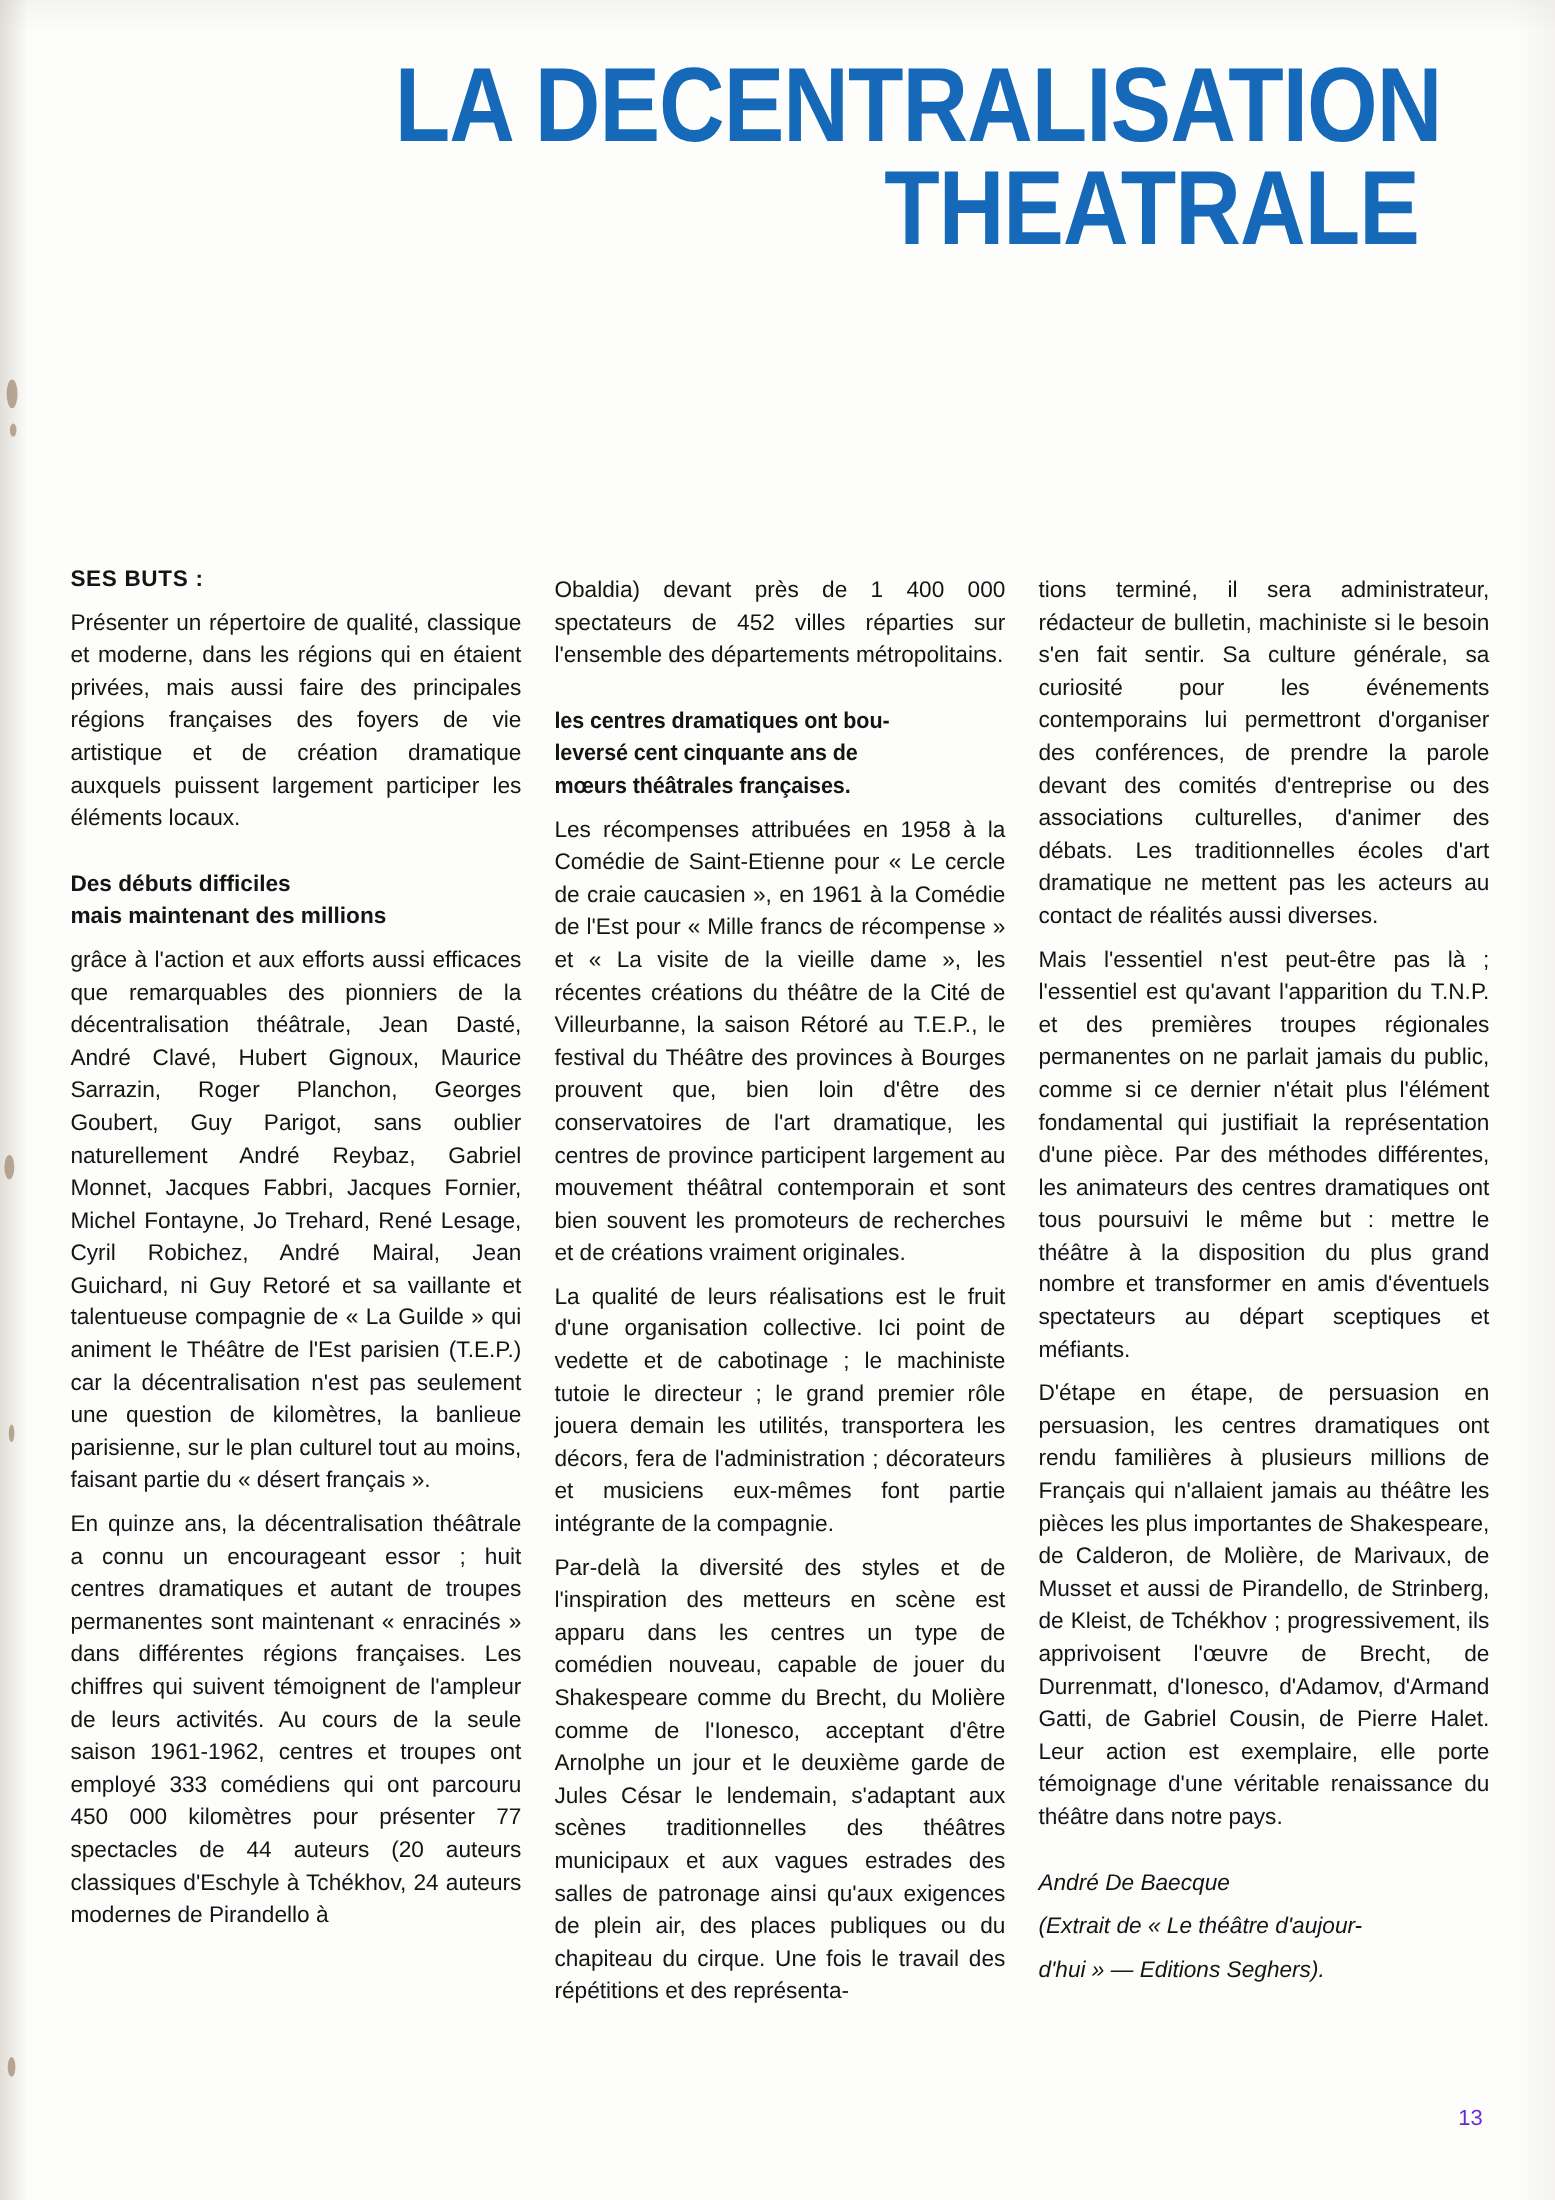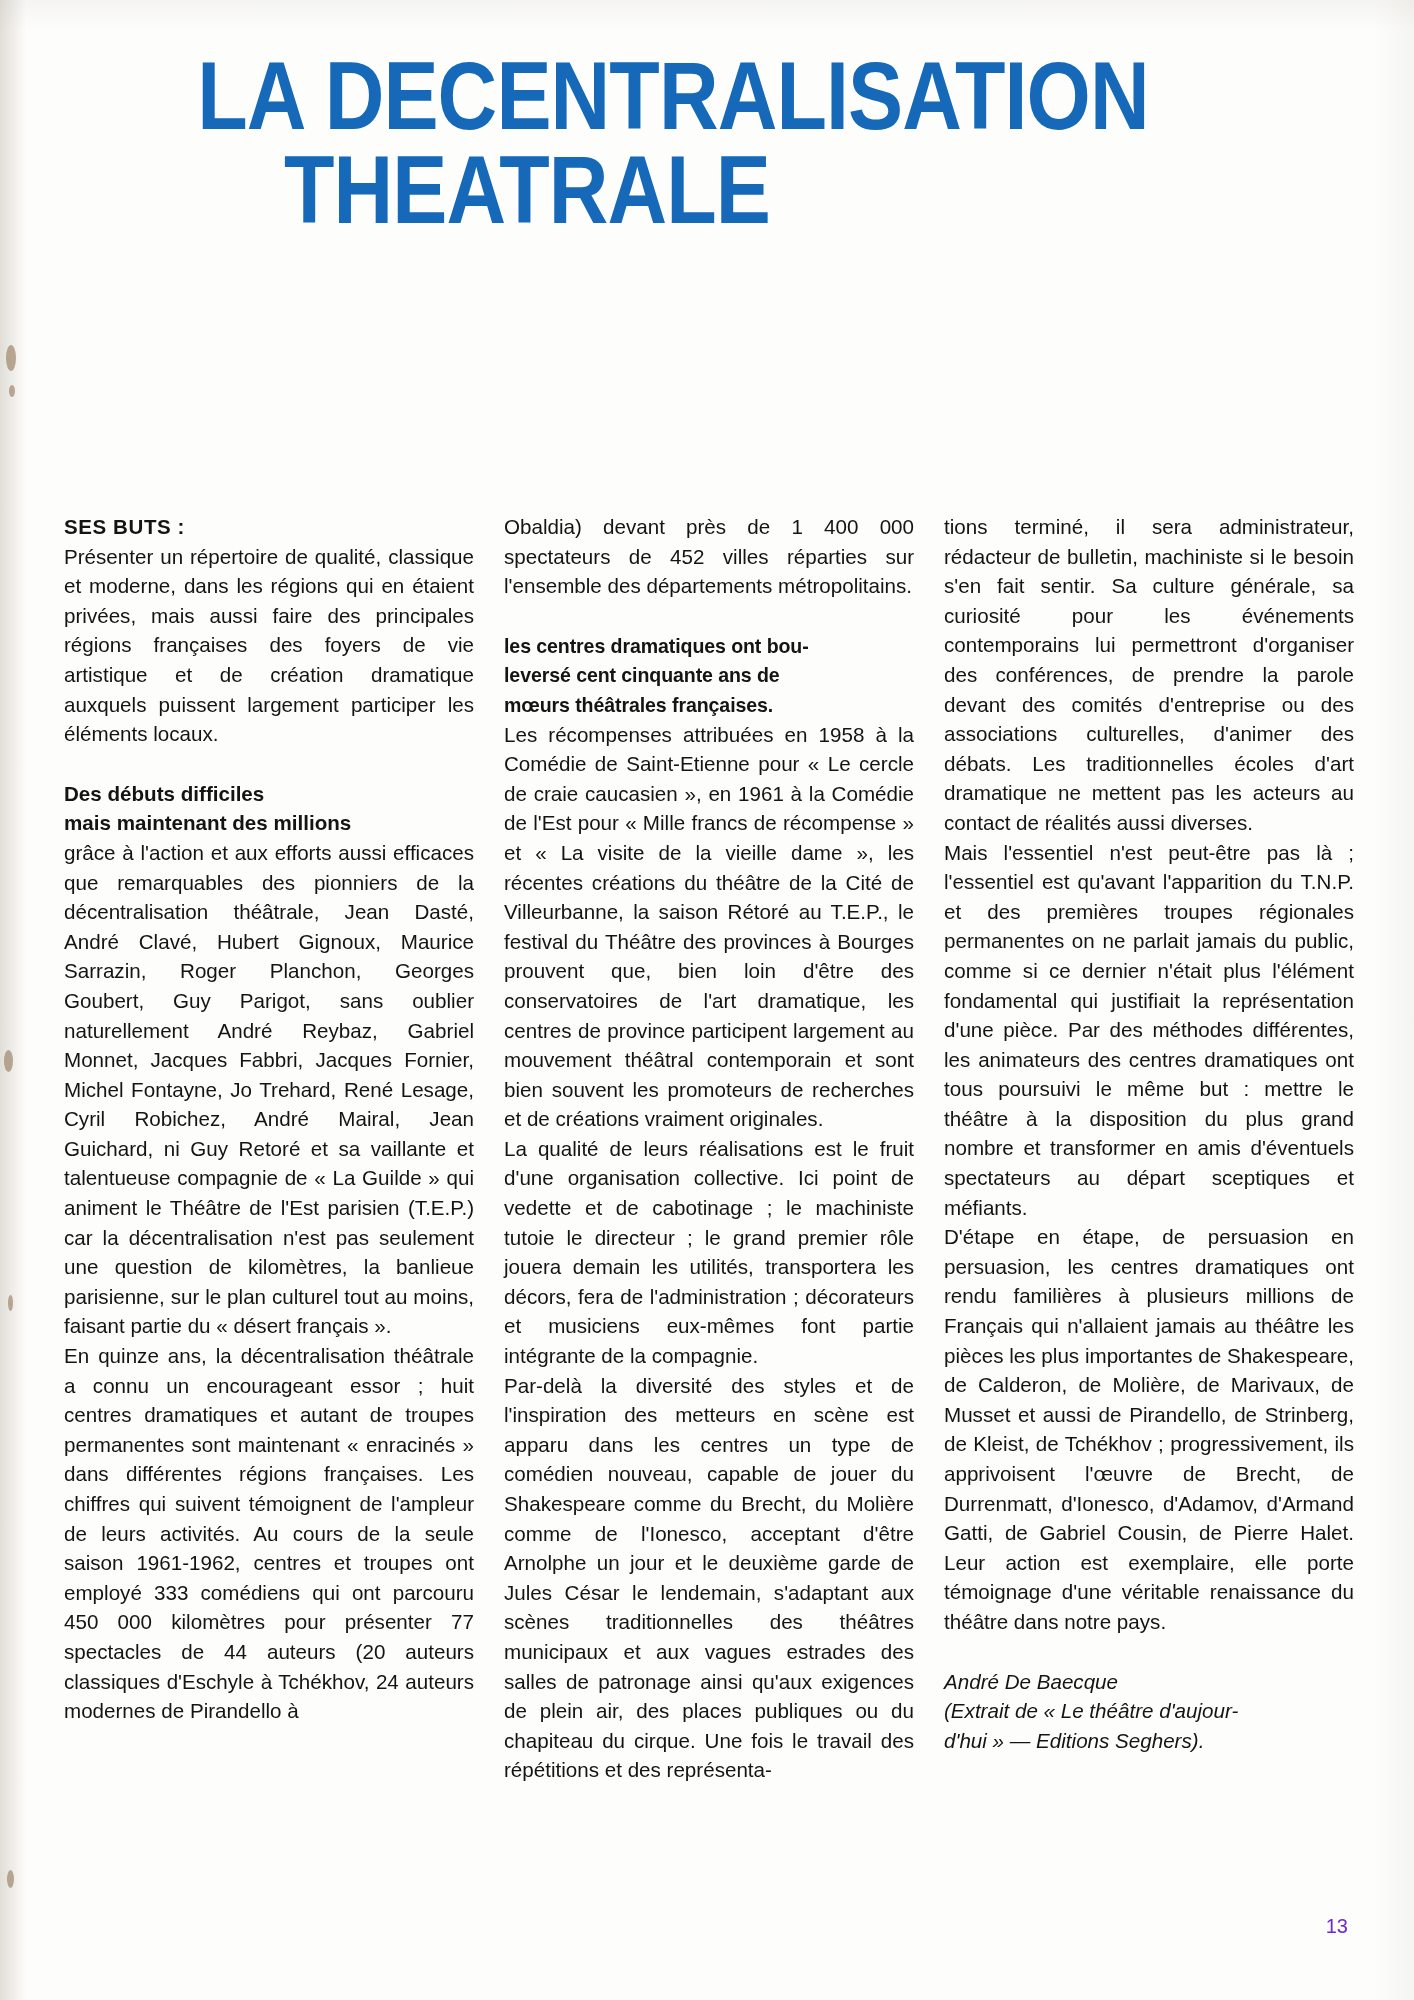--- a/index.html
+++ b/index.html
@@ -47,21 +47,21 @@
   .sm3 { left: 4px;  top: 1050px; width: 9px; height: 22px; }
   .sm4 { left: 8px;  top: 1295px; width: 5px; height: 16px; opacity:.4;}
   .sm5 { left: 7px;  top: 1870px; width: 7px; height: 18px; opacity:.45;}
 
   
   .title-block {
     position: absolute;
     left: 0;
     top: 52px;
     width: 1414px;
-    text-align: center;
+    text-align: right;
     line-height: 0.92;
   }
   .title-line {
     display: block;
     color: #1569b8;
     font-family: "Liberation Sans Narrow", "Liberation Sans", sans-serif;
     font-weight: 700;
     font-size: 96px;
     letter-spacing: -1px;
     transform: scaleX(0.86);
@@ -87,21 +87,21 @@
   .col h2,
   .col h3 {
     margin: 0;
     font-size: 20.6px;
     line-height: 29.6px;
     text-align: justify;
     text-justify: inter-word;
     hyphens: none;
     color: #141414;
   }
-  .col p { font-weight: 400; }
+  .col p { font-weight: 400; margin-top: 10px; }
 
   h2.sec-title {
     font-weight: 700;
     font-size: 20.5px;
     letter-spacing: 0.6px;
     text-align: left;
   }
   h3.sub-title {
     font-weight: 700;
     font-size: 20.6px;

